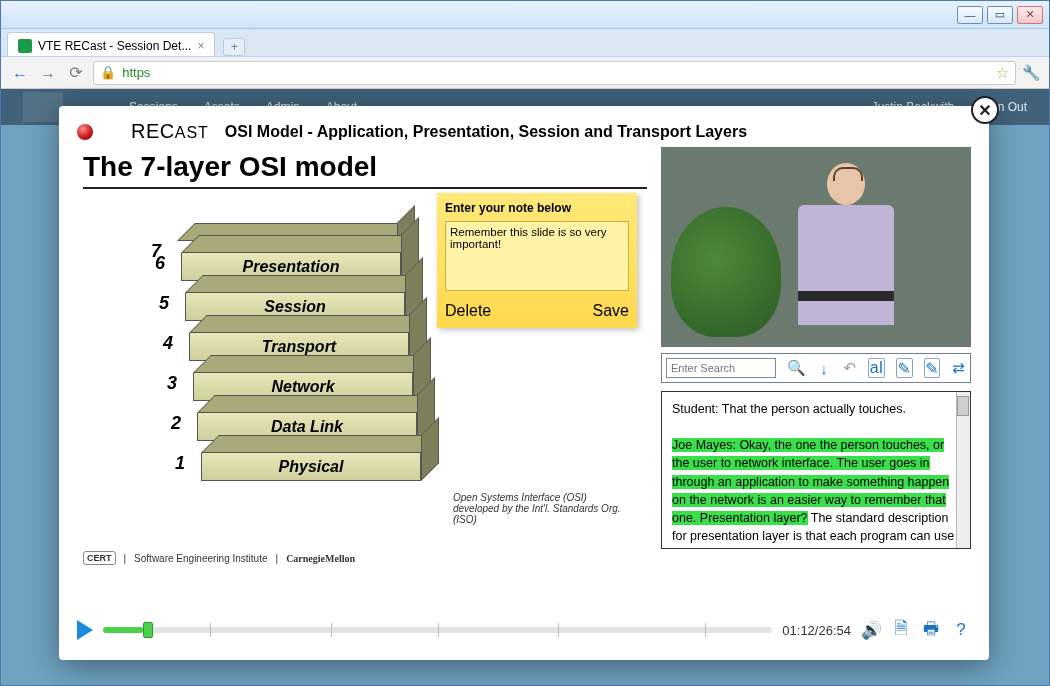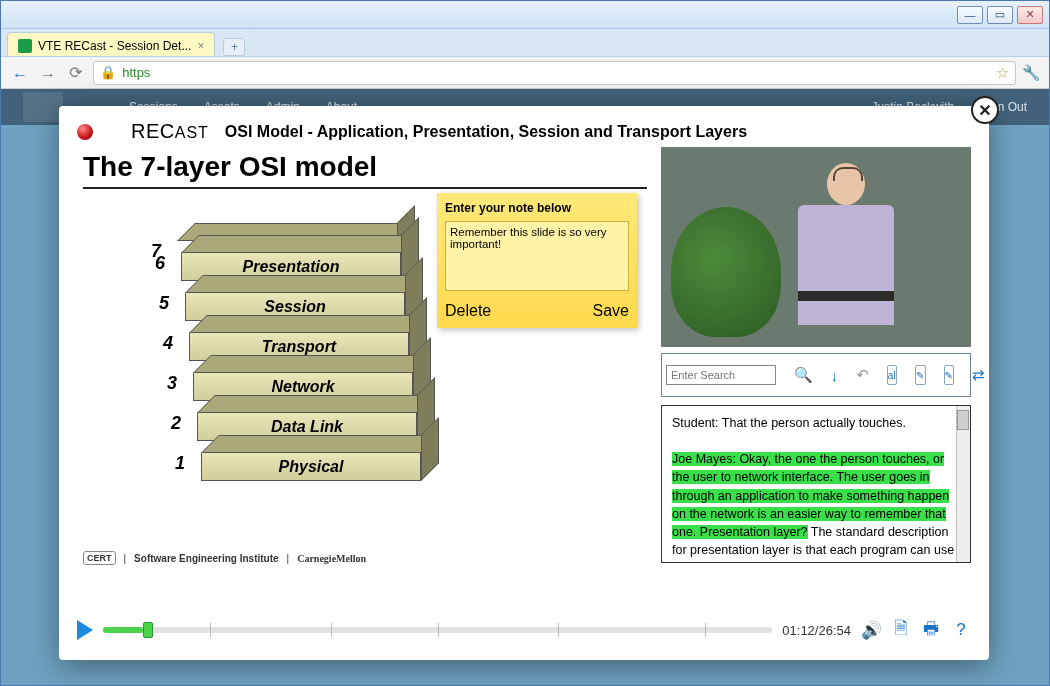--- a/index.html
+++ b/index.html
@@ -5,21 +5,21 @@
   * { box-sizing: border-box; margin: 0; padding: 0; }
   body { font-family: Arial, Helvetica, sans-serif; background: #6babce; width: 1050px; height: 686px; overflow: hidden; position: relative; }
 
   
   .window-frame { position: absolute; top: 0; left: 0; right: 0; height: 686px; background: #fff; border: 1px solid #4b7ab0; }
   .titlebar { height: 28px; background: linear-gradient(#e8f1fb, #cfe3f7); display: flex; align-items: center; justify-content: flex-end; padding: 0 6px; border-bottom: 1px solid #a9c6e6; }
   .win-btn { width: 26px; height: 18px; margin-left: 4px; border: 1px solid #6f8cbb; border-radius: 2px; background: linear-gradient(#f7fbff,#dce9f7); font-size: 11px; display:flex; align-items:center; justify-content:center; color:#2f537f; cursor:default; }
   .win-btn.close { background: linear-gradient(#fbeaea,#f3c9c9); border-color:#c77; color:#844; }
 
   .tabstrip { height: 28px; background: #d9e7f5; display:flex; align-items:flex-end; padding-left: 6px; border-bottom:1px solid #bcd1e6; }
-  .tab { height: 24px; background:#fef9c3; border:1px solid #b8cde2; border-bottom:none; border-radius:4px 4px 0 0; padding:3px 10px 0 10px; font-size:12px; display:flex; align-items:center; gap:6px; }
+  .tab { height: 24px; background:#ffffff; border:1px solid #b8cde2; border-bottom:none; border-radius:4px 4px 0 0; padding:3px 10px 0 10px; font-size:12px; display:flex; align-items:center; gap:6px; }
   .tab .favicon { width:14px; height:14px; background:#1b9a4a; border-radius:2px; }
   .tab .x { color:#888; font-size:12px; }
   .newtab { width:22px; height:18px; background:#e6eef7; border:1px solid #b8cde2; border-radius:3px; margin-left:8px; display:flex;align-items:center;justify-content:center; font-size:12px; color:#6a85a6; }
 
   .addrbar { height: 32px; display:flex; align-items:center; gap:6px; padding:0 8px; border-bottom:1px solid #ccc; background:#f3f3f3; }
   .nav-btn { width:22px; height:22px; display:flex; align-items:center; justify-content:center; color:#7c7c7c; font-size:16px; }
   .nav-btn.back { color:#3b74c4; }
   .url-field { flex:1; height:24px; border:1px solid #c9c9c9; border-radius:3px; background:#fff; display:flex; align-items:center; padding:0 6px; font-size:13px; color:#666; }
   .lock { color:#2a8a2a; margin-right:6px; font-size:13px; }
   .proto { color:#2a8a2a; }
@@ -62,39 +62,39 @@
   .slide-caption { position:absolute; right:14px; bottom:38px; width:180px; font-size:10px; font-style:italic; color:#333; }
 
   
   .note { position:absolute; right:10px; top:0px; width:200px; background: linear-gradient(#ffe97a,#ffd94d); box-shadow:2px 2px 6px rgba(0,0,0,.25); padding:8px; font-size:12px; }
   .note .note-title { font-weight:bold; margin-bottom:6px; }
   .note textarea { width:100%; height:70px; background:#fff3a8; border:1px solid #c9b23a; font-size:11.5px; padding:4px; resize:none; font-family:inherit; }
   .note .note-actions { display:flex; justify-content:space-between; margin-top:8px; font-size:16px; }
 
   .footer-logos { position:absolute; left:6px; bottom:-2px; display:flex; align-items:center; gap:8px; font-size:10px; color:#333; }
   .footer-logos .cert { font-weight:bold; border:1px solid #888; padding:1px 3px; border-radius:3px; font-size:9px; }
-  .footer-logos .sei { font-weight:bold; }
+  .footer-logos .sei { font-weight:normal; }
   .footer-logos .cmu { font-weight:bold; font-family: Georgia, serif; }
 
   
   .right-col { width:310px; display:flex; flex-direction:column; }
   .video { width:310px; height:200px; background:#6b7a6f; position:relative; overflow:hidden; }
   .plant { position:absolute; left:10px; bottom:10px; width:110px; height:130px; background: radial-gradient(circle at 40% 40%, #4d8a3a, #2b5a24); border-radius:50% 50% 40% 40%; }
   .man { position:absolute; left:130px; bottom:0; width:110px; height:190px; }
   .man .head { width:38px; height:42px; background:#e8c5a8; border-radius:50%; margin:6px auto 0; position:relative; }
   .man .head:after { content:""; position:absolute; top:4px; left:6px; width:26px; height:12px; border:2px solid #5a4433; border-bottom:none; border-radius:10px 10px 0 0; }
   .man .torso { width:96px; height:120px; background:#bfb4d6; margin:0 auto; border-radius:6px 6px 0 0; position:relative; }
   .man .belt { position:absolute; bottom:24px; left:0; right:0; height:10px; background:#2b2b2b; }
   .wall { position:absolute; inset:0; background: linear-gradient(#9aa39b,#7f8a80); z-index:-1; }
 
-  .toolbar { border:1px solid #6c8096; height:44px; margin-top:6px; display:flex; align-items:center; padding:0 4px; gap:18px; }
+  .toolbar { border:1px solid #6c8096; height:30px; margin-top:6px; display:flex; align-items:center; padding:0 4px; gap:11px; }
   .search-input { width:110px; height:20px; font-size:11px; padding:0 4px; border:1px solid #888; }
   .tb-icon { width:20px; height:20px; display:flex; align-items:center; justify-content:center; color:#1b72c4; font-size:15px; }
   .tb-icon.gray { color:#999; }
-  .tb-icon.box { border:1px solid #8aa3bd; border-radius:2px; width:22px; height:20px; font-size:10px; }
+  .tb-icon.box { border:1px solid #8aa3bd; border-radius:2px; width:22px; height:20px; font-size:16px; }
 
   .transcript { border:1px solid #333; margin-top:8px; height:158px; overflow:hidden; padding:8px 10px; font-size:12.5px; line-height:1.45; position:relative; }
   .transcript .scrollbar { position:absolute; right:0; top:0; width:14px; height:100%; background:#eee; border-left:1px solid #bbb; }
   .transcript .thumb { position:absolute; right:1px; top:4px; width:12px; height:20px; background:#cfcfcf; border:1px solid #999; }
   .hl { background:#39e04a; }
 
   
   .playbar { position:absolute; left:18px; right:18px; bottom:10px; height:40px; display:flex; align-items:center; gap:10px; }
   .play { width:0; height:0; border-left:16px solid #1b8be0; border-top:10px solid transparent; border-bottom:10px solid transparent; }
   .track { flex:1; height:6px; background:#e2e2e2; border-radius:3px; position:relative; }
@@ -216,20 +216,21 @@
             <div class="layer L1">
               <span class="num">1</span>
               <div class="top"></div>
                 <div class="front">
                   <span>Physical</span>
                 </div>
                 <div class="side"></div>
             </div>
           </div>
 
+          <div class="slide-caption">Open Systems Interface (OSI) developed by the Int'l. Standards Org. (ISO)</div>
 
           <div class="note">
             <div class="note-title">Enter your note below</div>
             <textarea style="">Remember this slide is so very important!</textarea>
             <div class="note-actions">
               <span>Delete</span>
               <span>Save</span>
             </div>
           </div>
 

